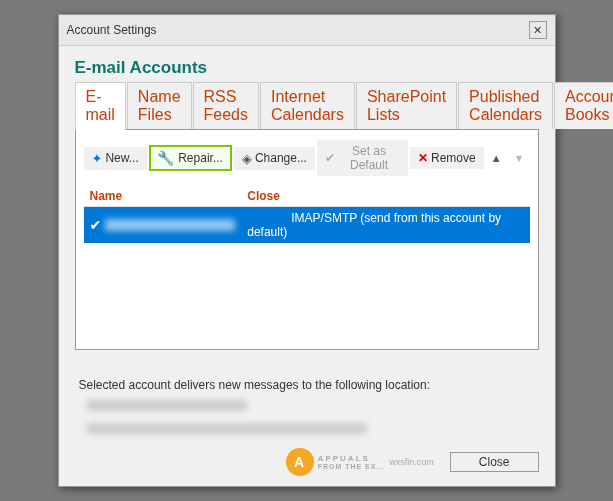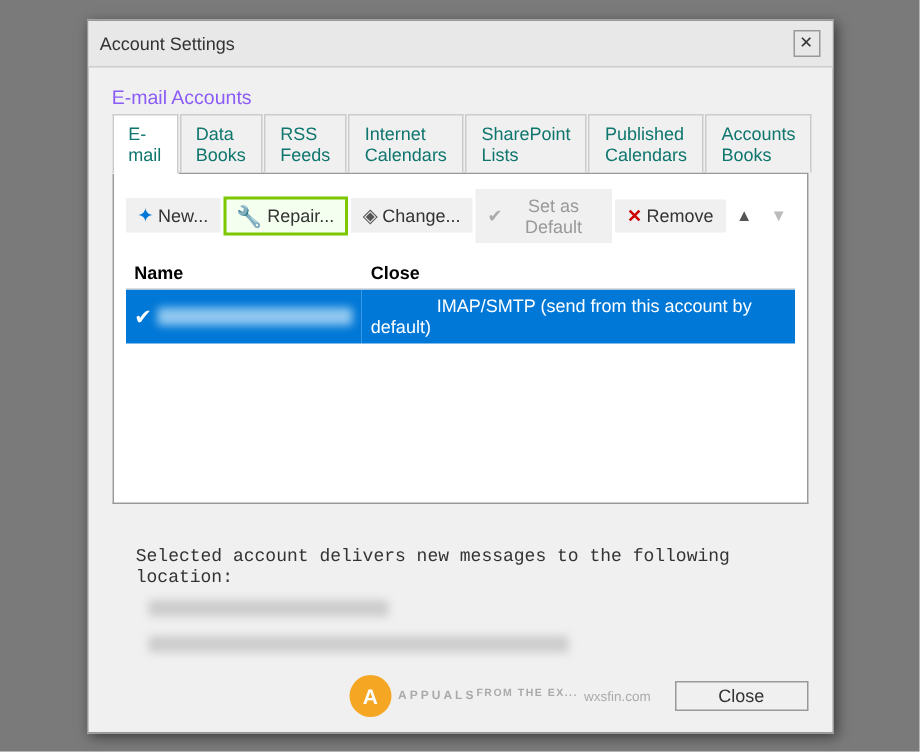--- a/index.html
+++ b/index.html
@@ -39,43 +39,43 @@
       align-items: center;
       justify-content: center;
       cursor: pointer;
       font-size: 11px;
       color: #333;
     }
     .window-body {
       padding: 12px 16px 16px;
     }
     .section-header {
-      font-weight: normal;
-      font-size: 13px;
+      font-weight: bold;
+      font-size: 17px;
       margin-bottom: 4px;
-      color: #8b5cf6;
+      color: #0f766e;
     }
     .section-desc {
       font-size: 12px;
       color: #333;
       margin-bottom: 10px;
     }
     .tabs-container {
       display: flex;
       border-bottom: 1px solid #999;
       margin-bottom: 0;
     }
     .tab {
       padding: 5px 10px;
-      font-size: 12px;
+      font-size: 16px;
       border: 1px solid #ccc;
       border-bottom: none;
       background: #f0f0f0;
       cursor: pointer;
-      color: #0f766e;
+      color: #c2410c;
       margin-right: 1px;
       position: relative;
     }
     .tab.active {
       background: #fff;
       border-bottom: 1px solid #fff;
       margin-bottom: -1px;
       z-index: 1;
       font-weight: 500;
     }
@@ -123,21 +123,21 @@
     .toolbar-arrow.disabled { color: #bbb; cursor: default; }
     .account-table {
       width: 100%;
       border-collapse: collapse;
       font-size: 12px;
     }
     .account-table th {
       text-align: left;
       font-weight: bold;
       padding: 3px 6px;
-      color: #000000;
+      color: #c2410c;
       border-bottom: 1px solid #ddd;
     }
     .account-table td {
       padding: 4px 6px;
       vertical-align: middle;
     }
     .account-row-selected td {
       background: #0078d7;
       color: white;
     }
@@ -230,21 +230,21 @@
   <div class="title-bar">
     <span class="title-bar-text">Account Settings</span>
     <div class="title-bar-close">✕</div>
   </div>
 
   <div class="window-body">
     <div class="section-header">E-mail Accounts</div>
 
     <div class="tabs-container">
       <div class="tab active">E-mail</div>
-      <div class="tab">Data Books</div>
+      <div class="tab">Name Files</div>
       <div class="tab">RSS Feeds</div>
       <div class="tab">Internet Calendars</div>
       <div class="tab">SharePoint Lists</div>
       <div class="tab">Published Calendars</div>
       <div class="tab">Accounts Books</div>
     </div>
 
     <div class="tab-content">
       <div class="toolbar">
         <button class="toolbar-btn">
@@ -288,39 +288,39 @@
             </td>
             <td>
               <span class="type-text">IMAP/SMTP (send from this account by default)</span>
             </td>
           </tr>
         </tbody>
       </table>
     </div>
   </div>
 
-  <div class="bottom-section" style="padding: 0 32px; font-family: Liberation Mono, monospace;">
+  <div class="bottom-section" style="padding: 0 20px;">
     <div class="delivers-text">Selected account delivers new messages to the following location:</div>
     <div style="margin-left: 8px; margin-top: 4px;">
       <div style="margin-bottom: 4px;">
         <span class="blurred-text" style="width:160px;"></span>
       </div>
       <div>
         <span class="blurred-text" style="width:280px;"></span>
       </div>
     </div>
   </div>
 
   <div class="bottom-bar">
     <div style="flex:1; display:flex; align-items:center; justify-content:flex-end; padding-right: 8px;">
       <div class="watermark-logo">
         <div class="logo-circle">
           <span>A</span>
         </div>
-        <div style="display:flex; flex-direction:row; font-size:8px; color:#aaa; letter-spacing:2px;">
+        <div style="display:flex; flex-direction:column; font-size:8px; color:#aaa; letter-spacing:2px;">
           <span>APPUALS</span>
           <span style="font-size:7px; letter-spacing:1px;">FROM THE EX...</span>
         </div>
       </div>
       <span style="font-size:9px; color:#aaa; margin-left:4px;">wxsfin.com</span>
     </div>
     <button class="close-btn-bottom">Close</button>
   </div>
 </div>
 

